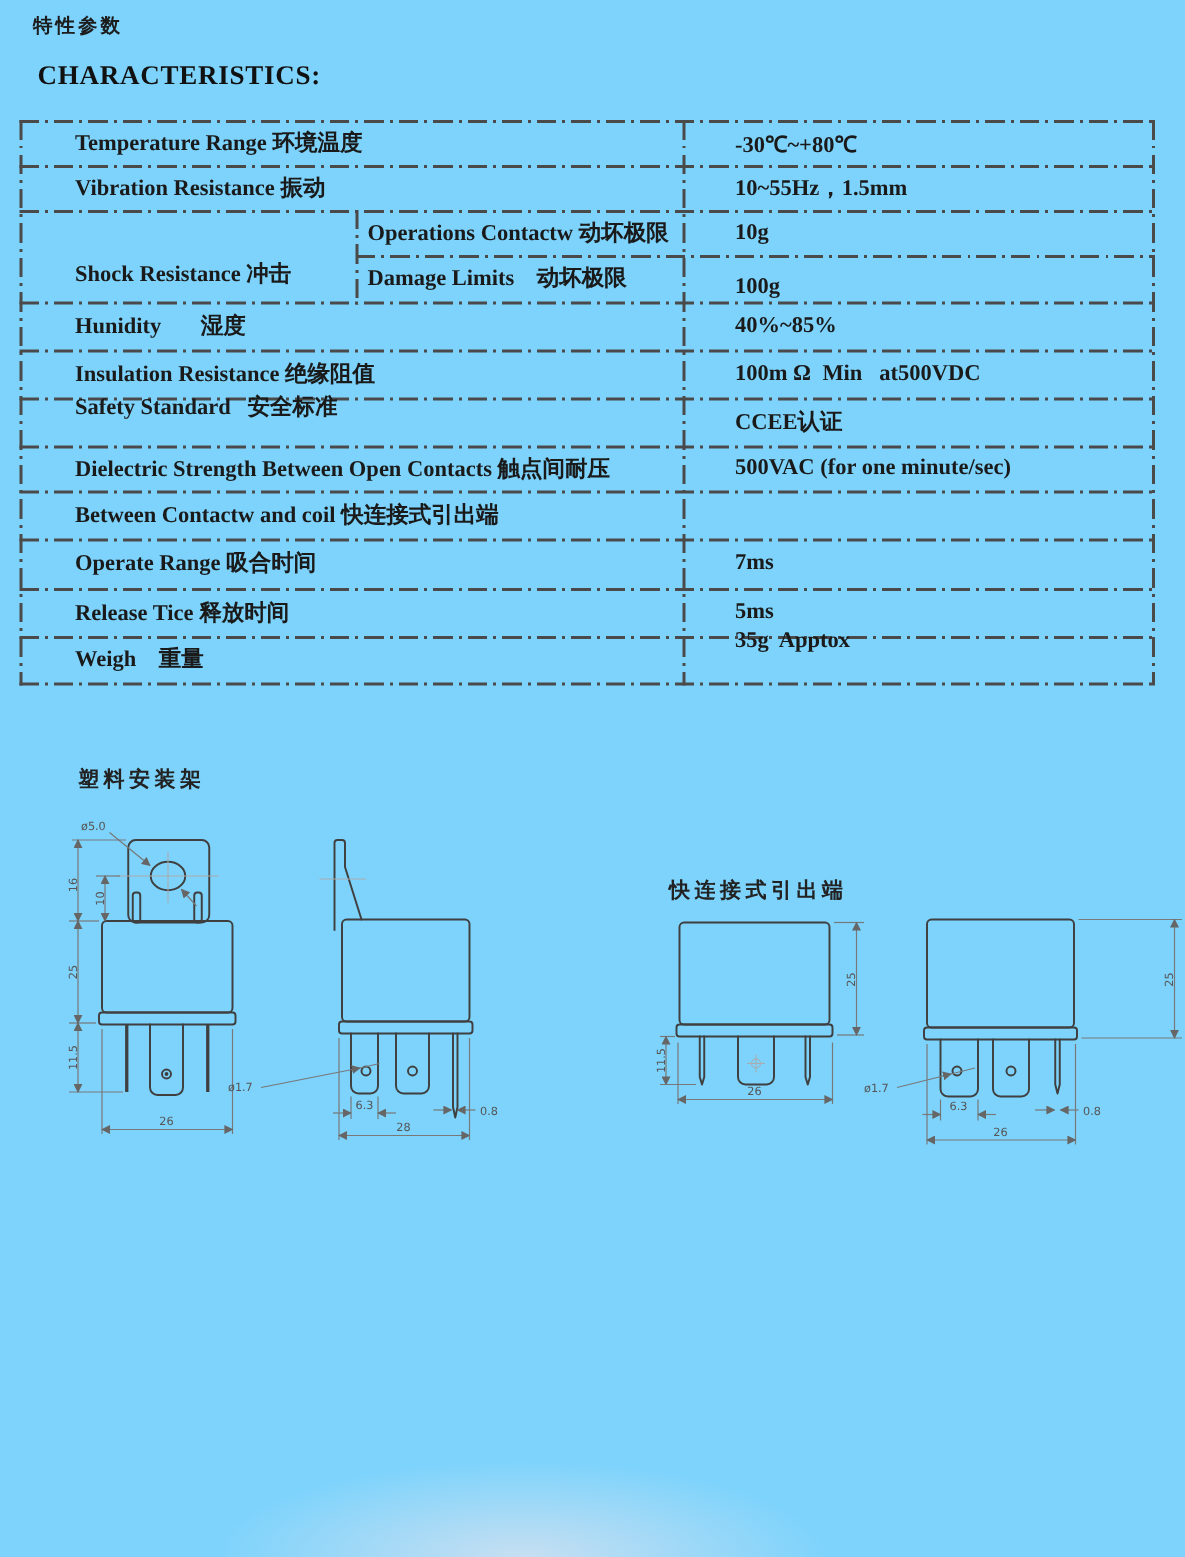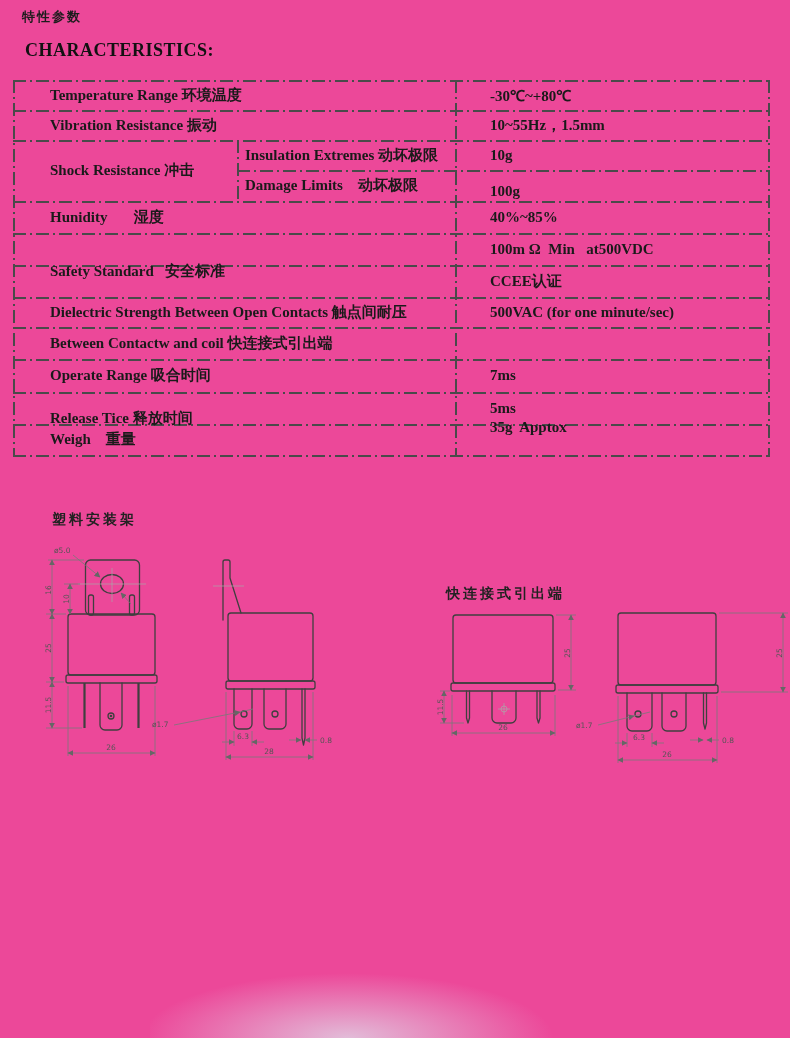--- a/index.html
+++ b/index.html
@@ -1,18 +1,18 @@
 <!DOCTYPE html>
 <html><head>
 <meta charset="utf-8">
 <style>
   html,body { margin:0; padding:0; background:#fff; }
   .page {
     position:relative; width:790px; height:1038px; margin:0 auto;
-    background:#ec4899; overflow:hidden;
+    background:#7dd3fc; overflow:hidden;
     font-family:"Liberation Serif", serif;
   }
   .title-cn {
     position:absolute; left:22px; top:8px;
     font-family:"DejaVu Sans", sans-serif;
     font-size:13px; font-weight:700; color:#1c1c1c; letter-spacing:2px;
   }
   .title-en {
     position:absolute; left:25px; top:40px;
     font-size:18px; font-weight:700; color:#111; letter-spacing:0.5px;
@@ -75,29 +75,30 @@
     <div class="hl" style="top:344px;left:0;width:757px"></div>
     <div class="hl" style="top:375px;left:0;width:757px"></div>
 
     <div class="vl" style="left:0;top:0;height:377px"></div>
     <div class="vl" style="left:755px;top:0;height:377px"></div>
     <div class="vl" style="left:442px;top:0;height:377px"></div>
     <div class="vl" style="left:224px;top:60px;height:63px"></div>
 
     <div class="cell lbl" style="top:30px;height:30px">Vibration Resistance 振动</div>
     <div class="cell lbl" style="top:0;height:30px">Temperature Range 环境温度</div>
-    <div class="cell lbl" style="top:60px;height:61px">Shock Resistance 冲击</div>
-    <div class="cell sub" style="top:60px;height:30px">Insulation Extremes 动坏极限</div>
+    <div class="cell lbl" style="top:72px;height:61px">Shock Resistance 冲击</div>
+    <div class="cell sub" style="top:60px;height:30px">Operations Contactw 动坏极限</div>
     <div class="cell sub" style="top:90px;height:31px">Damage Limits    动坏极限</div>
     <div class="cell lbl" style="top:121px;height:32px">Hunidity       湿度</div>
+    <div class="cell lbl" style="top:153px;height:32px">Insulation Resistance 绝缘阻值</div>
     <div class="cell lbl" style="top:175px;height:32px">Safety Standard   安全标准</div>
     <div class="cell lbl" style="top:217px;height:30px">Dielectric Strength Between Open Contacts 触点间耐压</div>
     <div class="cell lbl" style="top:247px;height:32px">Between Contactw and coil 快连接式引出端</div>
     <div class="cell lbl" style="top:279px;height:33px">Operate Range 吸合时间</div>
-    <div class="cell lbl" style="top:322px;height:32px">Release Tice 释放时间</div>
+    <div class="cell lbl" style="top:312px;height:32px">Release Tice 释放时间</div>
     <div class="cell lbl" style="top:344px;height:31px">Weigh    重量</div>
 
     <div class="cell val" style="top:0;height:30px">-30℃~+80℃</div>
     <div class="cell val" style="top:30px;height:30px">10~55Hz，1.5mm</div>
     <div class="cell val" style="top:60px;height:30px">10g</div>
     <div class="cell val" style="top:96px;height:31px">100g</div>
     <div class="cell val" style="top:121px;height:32px">40%~85%</div>
     <div class="cell val" style="top:153px;height:32px">100m Ω  Min   at500VDC</div>
     <div class="cell val" style="top:185px;height:32px">CCEE认证</div>
     <div class="cell val" style="top:217px;height:30px">500VAC (for one minute/sec)</div>

